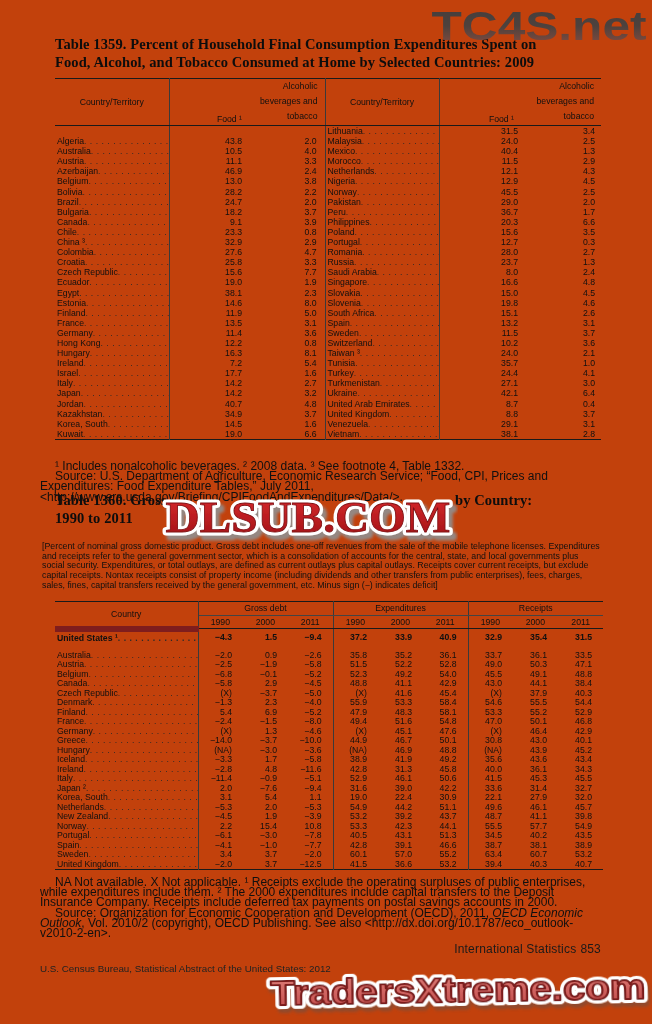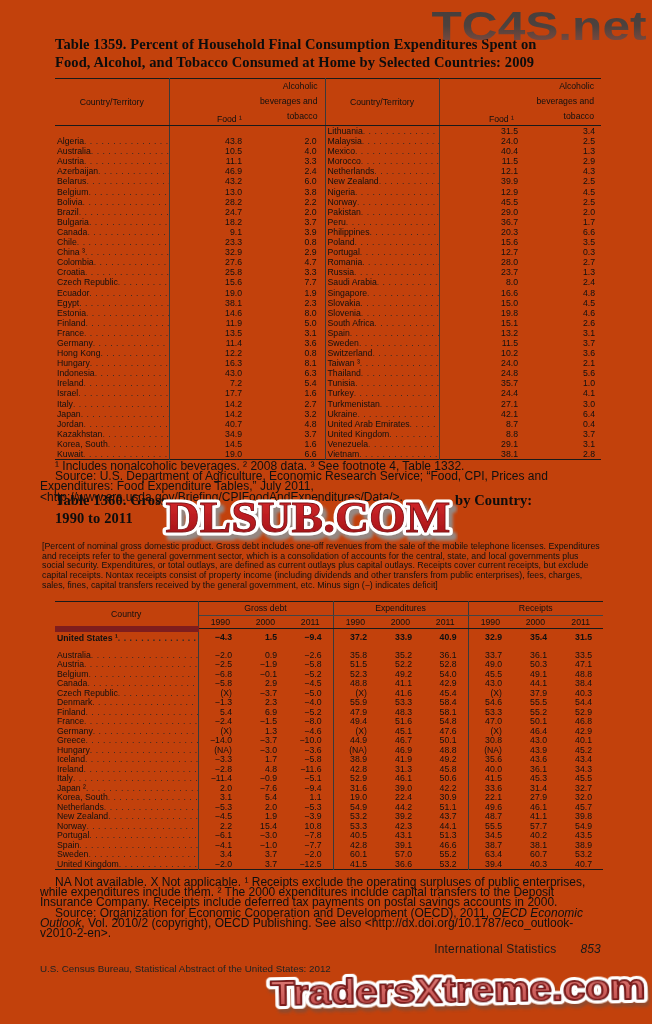--- a/index.html
+++ b/index.html
@@ -56,21 +56,21 @@
   .grp{text-align:center;border-bottom:1px solid #444;padding-bottom:1px;}
   .t1360 .cty-h{border-bottom:6px solid #7f1d1d;}
   .yr{text-align:right;padding-right:13px;border-bottom:1px solid #1a1a1a;}
   .t1360 tbody tr{height:9.5px;}
   .t1360 tbody td{line-height:9.5px;}
   .t1360 .num{padding-right:11px;}
   .t1360 tr.spacer{height:5px;}
 
   
   #footer-right{position:absolute;right:51px;top:942px;font-size:12px;color:#1a1a1a;letter-spacing:.2px;}
-  #footer-right .pg{margin-left:24px;font-style:italic;}
+  #footer-right .pg{margin-left:4px;}
   #footer-left{position:absolute;left:40px;top:963px;font-size:9.8px;color:#222;}
 
   
   svg text{font-family:"Liberation Sans",sans-serif;}
   .wm-top{position:absolute;left:424px;top:0;opacity:.95;}
   .wm-mid{position:absolute;left:158px;top:480px;}
   .wm-bottom{position:absolute;left:262px;top:960px;transform:rotate(-1deg);}
   .wm-serif{font-family:"Liberation Serif",serif;font-weight:900;font-size:44px;}
   .wm-sansb{font-weight:bold;}
 </style>
@@ -185,38 +185,20 @@
               <span class="nm">Netherlands</span>
               <span class="dots"></span>
             </div>
           </td>
           <td class="num c5">12.1</td>
           <td class="num c6">4.3</td>
         </tr>
         <tr>
           <td class="cty vr">
             <div class="cw">
-              <span class="nm">Belarus</span>
-              <span class="dots"></span>
-            </div>
-          </td>
-          <td class="num c2">43.2</td>
-          <td class="num c3 vr">6.0</td>
-          <td class="cty vr">
-            <div class="cw">
-              <span class="nm">New Zealand</span>
-              <span class="dots"></span>
-            </div>
-          </td>
-          <td class="num c5">39.9</td>
-          <td class="num c6">2.5</td>
-        </tr>
-        <tr>
-          <td class="cty vr">
-            <div class="cw">
               <span class="nm">Belgium</span>
               <span class="dots"></span>
             </div>
           </td>
           <td class="num c2">13.0</td>
           <td class="num c3 vr">3.8</td>
           <td class="cty vr">
             <div class="cw">
               <span class="nm">Nigeria</span>
               <span class="dots"></span>
@@ -523,38 +505,20 @@
           <td class="num c2">16.3</td>
           <td class="num c3 vr">8.1</td>
           <td class="cty vr">
             <div class="cw">
               <span class="nm">Taiwan ³</span>
               <span class="dots"></span>
             </div>
           </td>
           <td class="num c5">24.0</td>
           <td class="num c6">2.1</td>
-        </tr>
-        <tr>
-          <td class="cty vr">
-            <div class="cw">
-              <span class="nm">Indonesia</span>
-              <span class="dots"></span>
-            </div>
-          </td>
-          <td class="num c2">43.0</td>
-          <td class="num c3 vr">6.3</td>
-          <td class="cty vr">
-            <div class="cw">
-              <span class="nm">Thailand</span>
-              <span class="dots"></span>
-            </div>
-          </td>
-          <td class="num c5">24.8</td>
-          <td class="num c6">5.6</td>
         </tr>
         <tr>
           <td class="cty vr">
             <div class="cw">
               <span class="nm">Ireland</span>
               <span class="dots"></span>
             </div>
           </td>
           <td class="num c2">7.2</td>
           <td class="num c3 vr">5.4</td>

